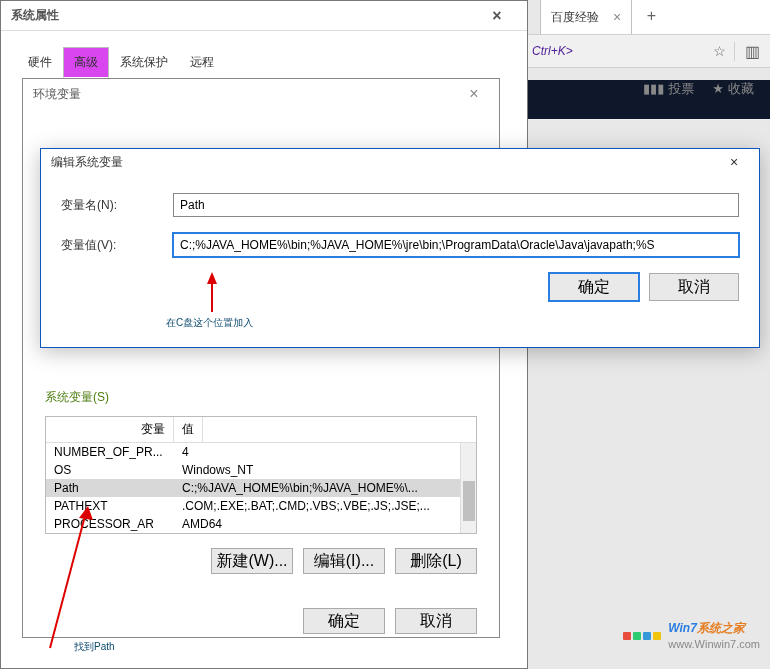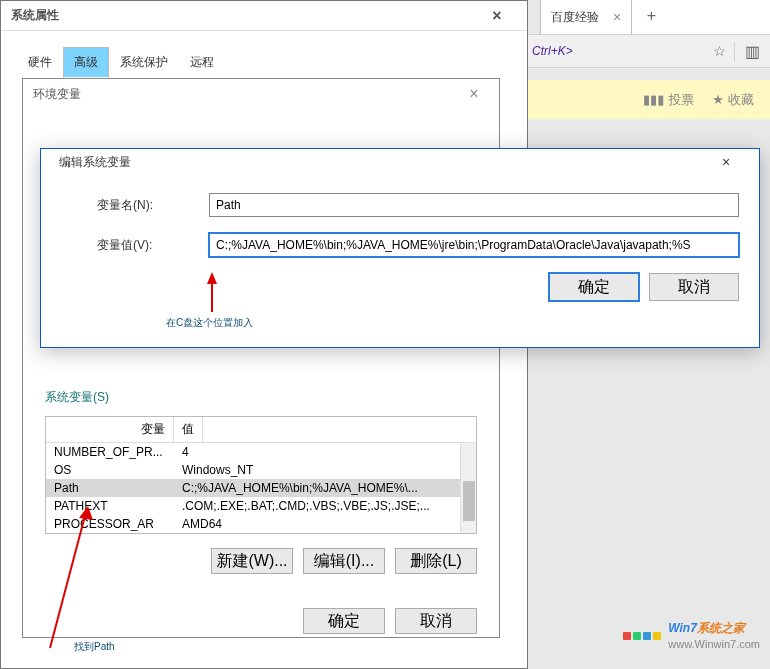--- a/index.html
+++ b/index.html
@@ -7,60 +7,60 @@
 
 
 .browser-tab { position: absolute; top: 0; left: 528px; width: 242px; height: 34px; background: #ffffff; border-left: 1px solid #c0c0c0; margin-left: 12px; }
 .tab-item { display: inline-flex; align-items: center; height: 34px; padding: 0 10px; font-size: 12px; color: #333; border-right: 1px solid #c0c0c0; }
 .tab-close { margin-left: 14px; color: #888; font-size: 14px; }
 .tab-plus { display: inline-block; padding: 0 10px; font-size: 16px; color: #666; }
 .browser-bar { position: absolute; top: 34px; left: 528px; width: 242px; height: 34px; background: #f0f0f0; border-top: 1px solid #d0d0d0; border-bottom: 1px solid #d0d0d0; display: flex; align-items: center; }
 .addr-hint { color: #4c1d95; font-style: italic; font-size: 12px; padding-left: 4px; }
 .browser-star { margin-left: auto; padding: 0 8px; color: #666; font-size: 14px; }
 .browser-menu { padding: 0 10px; color: #666; font-size: 16px; border-left: 1px solid #d0d0d0; }
-.browser-actions { position: absolute; top: 80px; left: 528px; width: 242px; height: 40px; background: #fef9c3; display: flex; align-items: center; justify-content: flex-end; gap: 18px; padding-right: 16px; font-size: 13px; color: #888; border-bottom: 1px solid #eee; }
+.browser-actions { position: absolute; top: 80px; left: 528px; width: 242px; height: 40px; background: #0f172a; display: flex; justify-content: flex-end; gap: 18px; padding-right: 16px; font-size: 13px; color: #888; border-bottom: 1px solid #eee; }
 .browser-actions .ico { margin-right: 4px; }
 
 
 .sys-prop { position: absolute; top: 0; left: 0; width: 528px; height: 669px; background: #fff; border: 1px solid #777; }
 .sys-title { height: 30px; display: flex; align-items: center; padding: 0 10px; font-size: 12px; color: #555; border-bottom: 1px solid #ddd; font-weight: bold; }
 .sys-close { margin-left: auto; width: 40px; text-align: center; font-size: 16px; color: #555; }
 .sys-tabs { display: flex; margin: 16px 10px 0 16px; }
 .sys-tab { padding: 6px 10px; font-size: 12px; border: 1px solid transparent; color: #333; }
-.sys-tab.active { background: #7dd3fc; border: 1px solid #bbb; border-bottom: 1px solid #fff; position: relative; z-index: 2; }
+.sys-tab.active { background: #d946ef; border: 1px solid #bbb; border-bottom: 1px solid #fff; position: relative; z-index: 2; }
 
 
 .env-dialog { position: absolute; top: 78px; left: 22px; width: 478px; height: 560px; background: #fff; border: 1px solid #888; }
 .env-title { height: 30px; display: flex; align-items: center; padding: 0 10px; font-size: 12px; color: #555; }
 .env-close { margin-left: auto; width: 30px; text-align: center; font-size: 16px; color: #888; }
 .env-body { padding: 12px 22px; }
 
-.sys-vars-label { font-size: 12px; color: #0f766e; margin-bottom: 10px; margin-top: 268px; }
+.sys-vars-label { font-size: 12px; color: #4d7c0f; margin-bottom: 10px; margin-top: 268px; }
 .vars-table { border: 1px solid #bbb; width: 100%; font-size: 12px; }
 .vars-head { display: flex; background: #fff; border-bottom: 1px solid #ddd; }
 .vars-head div { padding: 4px 8px; border-right: 1px solid #ddd; text-align: right; }
 .vars-head .col1 { width: 128px; }
 .vars-rows { max-height: 108px; overflow: hidden; position: relative; }
 .vars-row { display: flex; }
 .vars-row div { padding: 2px 8px; white-space: nowrap; overflow: hidden; }
 .vars-row .col1 { width: 128px; }
 .vars-row .col2 { flex: 1; }
 .vars-row.sel { background: #d8d8d8; }
 .vars-scroll { position: absolute; right: 0; top: 0; bottom: 0; width: 16px; background: #f0f0f0; border-left: 1px solid #ddd; }
 .vars-scroll .thumb { position: absolute; top: 38px; left: 2px; width: 12px; height: 40px; background: #c0c0c0; }
 .vars-btns { display: flex; gap: 10px; justify-content: flex-end; margin-top: 14px; }
 .btn { min-width: 82px; height: 26px; font-size: 16px; background: #e9e9e9; border: 1px solid #aaa; cursor: pointer; }
 .env-footer { display: flex; gap: 10px; justify-content: flex-end; margin-top: 34px; }
 
 
 .edit-dialog { position: absolute; top: 148px; left: 40px; width: 720px; height: 200px; background: #fff; border: 1px solid #0a57c2; box-shadow: 0 4px 20px rgba(0,0,0,0.25); }
-.edit-title { height: 26px; display: flex; align-items: center; padding: 0 18px; font-size: 12px; color: #333; }
+.edit-title { height: 26px; display: flex; align-items: center; padding: 0 10px; font-size: 12px; color: #333; }
 .edit-close { margin-left: auto; width: 30px; text-align: center; font-size: 14px; color: #333; }
 .edit-body { padding: 18px 20px; }
-.edit-row { display: flex; align-items: center; margin-bottom: 16px; margin-left: 36px; }
+.edit-row { display: flex; align-items: center; margin-bottom: 16px; }
 .edit-label { width: 112px; font-size: 12px; color: #333; }
 .edit-input { flex: 1; height: 24px; border: 1px solid #888; padding: 0 6px; font-size: 12px; }
 .edit-input.hl { border: 1px solid #2a7de1; outline: 1px solid #2a7de1; }
 .edit-btns { display: flex; gap: 10px; justify-content: flex-end; margin-top: 14px; }
 .edit-btns .btn { min-width: 90px; height: 28px; }
 .edit-btns .btn.primary { border: 1px solid #2a7de1; outline: 1px solid #2a7de1; }
 
 
 .anno { position: absolute; color: #0c4a6e; font-size: 10px; pointer-events: none; }
 

